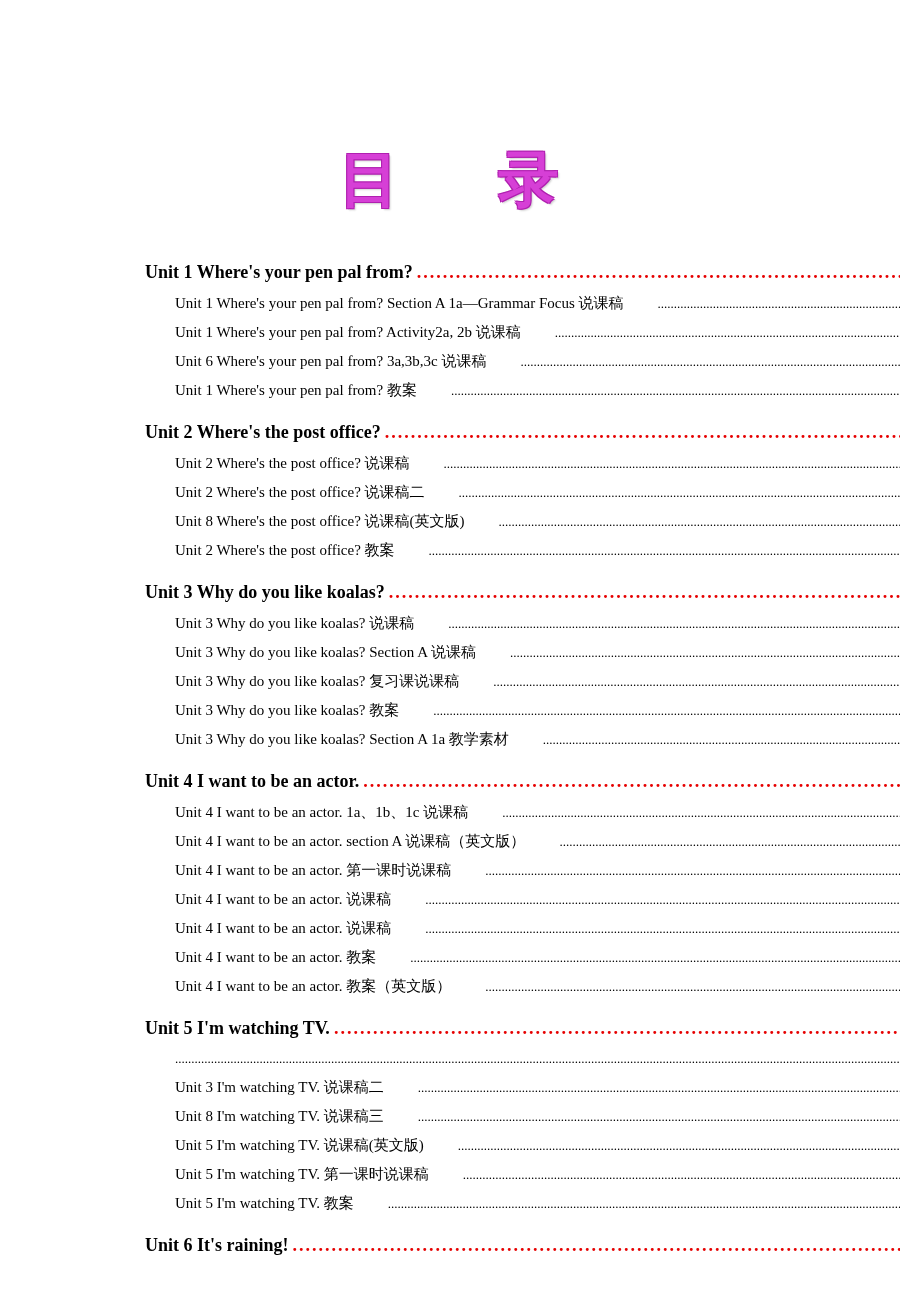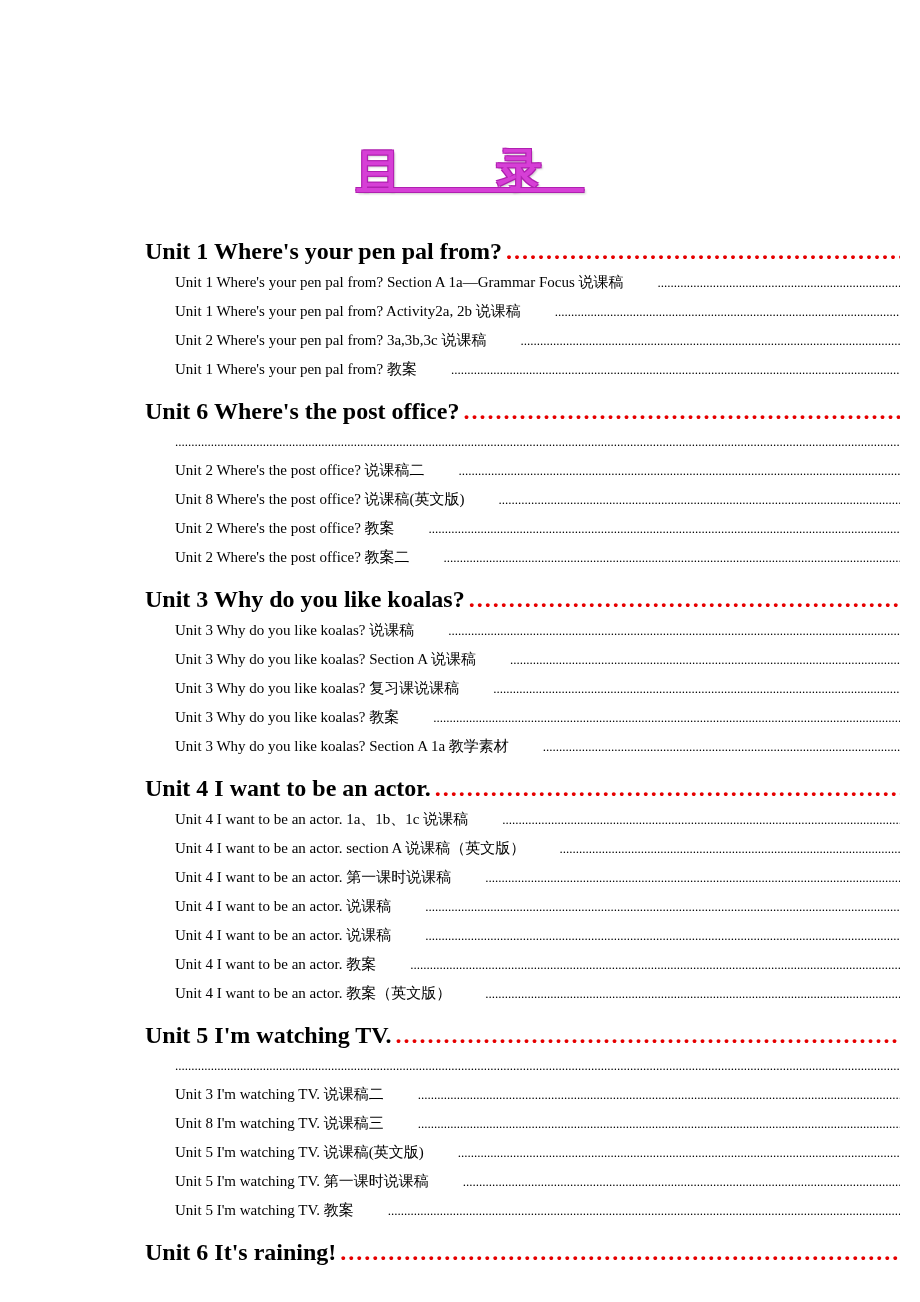--- a/index.html
+++ b/index.html
@@ -6,40 +6,39 @@
   body {
     width:920px;
     min-height:1302px;
     background:#fff;
     font-family:"Times New Roman","SimSun",serif;
     color:#000;
     padding:140px 0 40px 0;
   }
   .title {
     text-align:center;
-    font-size:45px;
+    font-size:60px;
     font-weight:bold;
     color:#d63fd6;
     text-shadow:
       -1px -1px 0 #b020b0,
       1px -1px 0 #b020b0,
       -1px 1px 0 #b020b0,
       1px 1px 0 #b020b0,
       2px 2px 2px rgba(0,0,0,0.2);
     letter-spacing:42px;
     margin-bottom:36px;
     padding-left:20px;
-    text-decoration:underline;
   }
   .toc { padding:0 20px 0 145px; }
   .section { margin-bottom:6px; }
   .heading {
     display:flex;
     align-items:baseline;
-    font-size:24px;
+    font-size:18px;
     font-weight:bold;
     line-height:30px;
     margin-top:12px;
     margin-bottom:2px;
     white-space:nowrap;
   }
   .heading .txt { flex:0 0 auto; padding-right:4px; }
   .heading .dots {
     flex:1 1 auto;
     overflow:hidden;
@@ -87,50 +86,47 @@
       </div>
       <div class="entry">
         <span class="txt">Unit 1 Where's your pen pal from? Section A 1a—Grammar Focus 说课稿</span>
         <span class="dots"></span>
       </div>
       <div class="entry">
         <span class="txt">Unit 1 Where's your pen pal from? Activity2a, 2b 说课稿 </span>
         <span class="dots"></span>
       </div>
       <div class="entry">
-        <span class="txt">Unit 2 Where's your pen pal from? 3a,3b,3c 说课稿</span>
+        <span class="txt">Unit 6 Where's your pen pal from? 3a,3b,3c 说课稿</span>
         <span class="dots"></span>
       </div>
       <div class="entry">
         <span class="txt">Unit 1 Where's your pen pal from? 教案 </span>
         <span class="dots"></span>
       </div>
     </div>
     <div class="section">
       <div class="heading">
-        <span class="txt">Unit 6 Where's the post office? </span>
-        <span class="dots"></span>
-      </div>
-      <div class="entry">
+        <span class="txt">Unit 2 Where's the post office? </span>
+        <span class="dots"></span>
+      </div>
+      <div class="entry">
+        <span class="txt">Unit 2 Where's the post office? 说课稿 </span>
         <span class="dots"></span>
       </div>
       <div class="entry">
         <span class="txt">Unit 2 Where's the post office? 说课稿二 </span>
         <span class="dots"></span>
       </div>
       <div class="entry">
         <span class="txt">Unit 8 Where's the post office? 说课稿(英文版)</span>
         <span class="dots"></span>
       </div>
       <div class="entry">
         <span class="txt">Unit 2 Where's the post office? 教案 </span>
-        <span class="dots"></span>
-      </div>
-      <div class="entry">
-        <span class="txt">Unit 2 Where's the post office? 教案二 </span>
         <span class="dots"></span>
       </div>
     </div>
     <div class="section">
       <div class="heading">
         <span class="txt">Unit 3 Why do you like koalas? </span>
         <span class="dots"></span>
       </div>
       <div class="entry">
         <span class="txt">Unit 3 Why do you like koalas? 说课稿</span>

